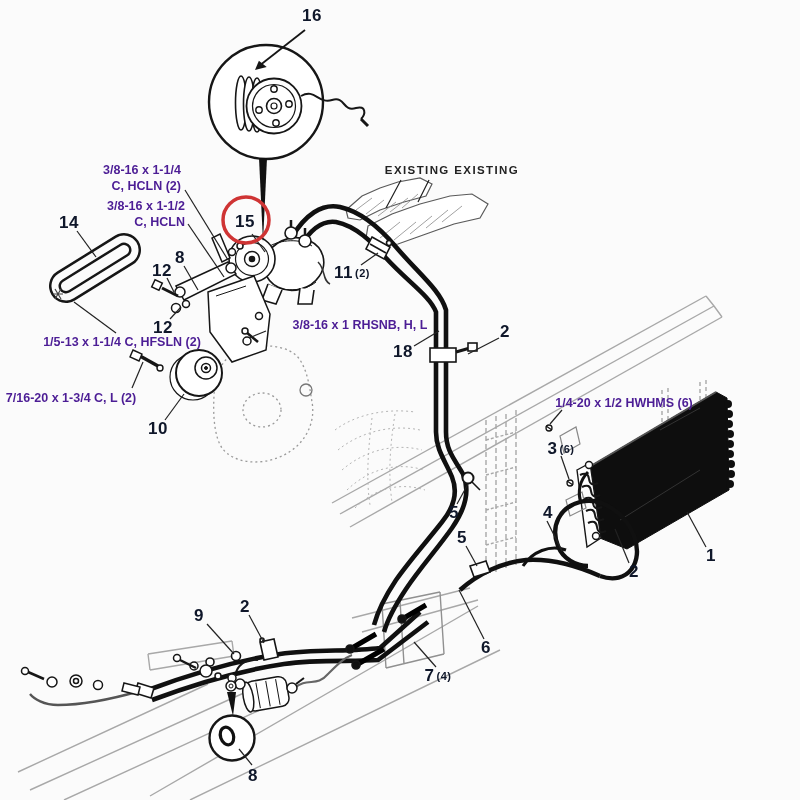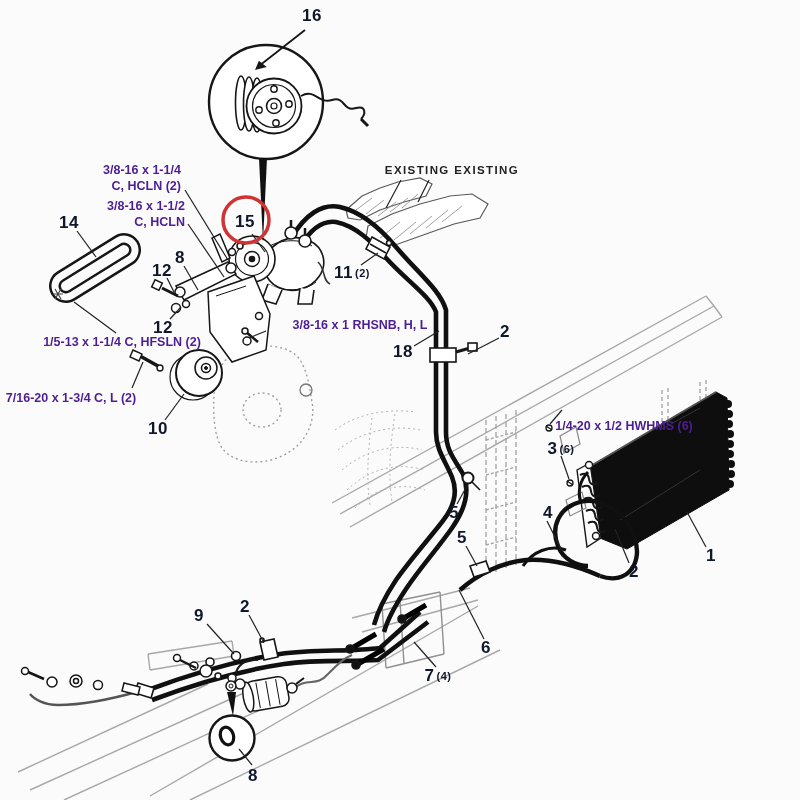--- a/index.html
+++ b/index.html
@@ -290,21 +290,21 @@
   <circle cx="246" cy="220" r="23" fill="none" stroke="#cf3434" stroke-width="3.5"></circle>
 </svg>
 
   <div class="spec" style="left:142px; top:178px;">3/8-16 x 1-1/4
 C, HCLN (2)</div>
   <div class="spec" style="left:146px; top:214px;">3/8-16 x 1-1/2
 C, HCLN</div>
   <div class="spec" style="left:122px; top:342px;">1/5-13 x 1-1/4 C, HFSLN (2)</div>
   <div class="spec" style="left:71px; top:391px;margin-top:7px;">7/16-20 x 1-3/4 C, L (2)</div>
   <div class="spec" style="left:328px; top:325px;margin-left:32px;">3/8-16 x 1 RHSNB, H, L</div>
-  <div class="spec" style="left:624px; top:426px;">1/4-20 x 1/2 HWHMS (6)</div>
+  <div class="spec" style="left:624px; top:403px;">1/4-20 x 1/2 HWHMS (6)</div>
   <div class="existing" style="left:452px; top:170px;">EXISTING EXISTING</div>
 
   <div class="callout" style="left:313px; top:15px;"><span>16</span><span class="qty"></span></div>
   <div class="callout" style="left:246px; top:221px;"><span>15</span><span class="qty"></span></div>
   <div class="callout" style="left:352px; top:272px;"><span>11</span><span class="qty">(2)</span></div>
   <div class="callout" style="left:70px;  top:222px;"><span>14</span><span class="qty"></span></div>
   <div class="callout" style="left:181px; top:257px;"><span>8</span><span class="qty"></span></div>
   <div class="callout" style="left:163px; top:270px;"><span>12</span><span class="qty"></span></div>
   <div class="callout" style="left:164px; top:327px;"><span>12</span><span class="qty"></span></div>
   <div class="callout" style="left:159px; top:428px;"><span>10</span><span class="qty"></span></div>

